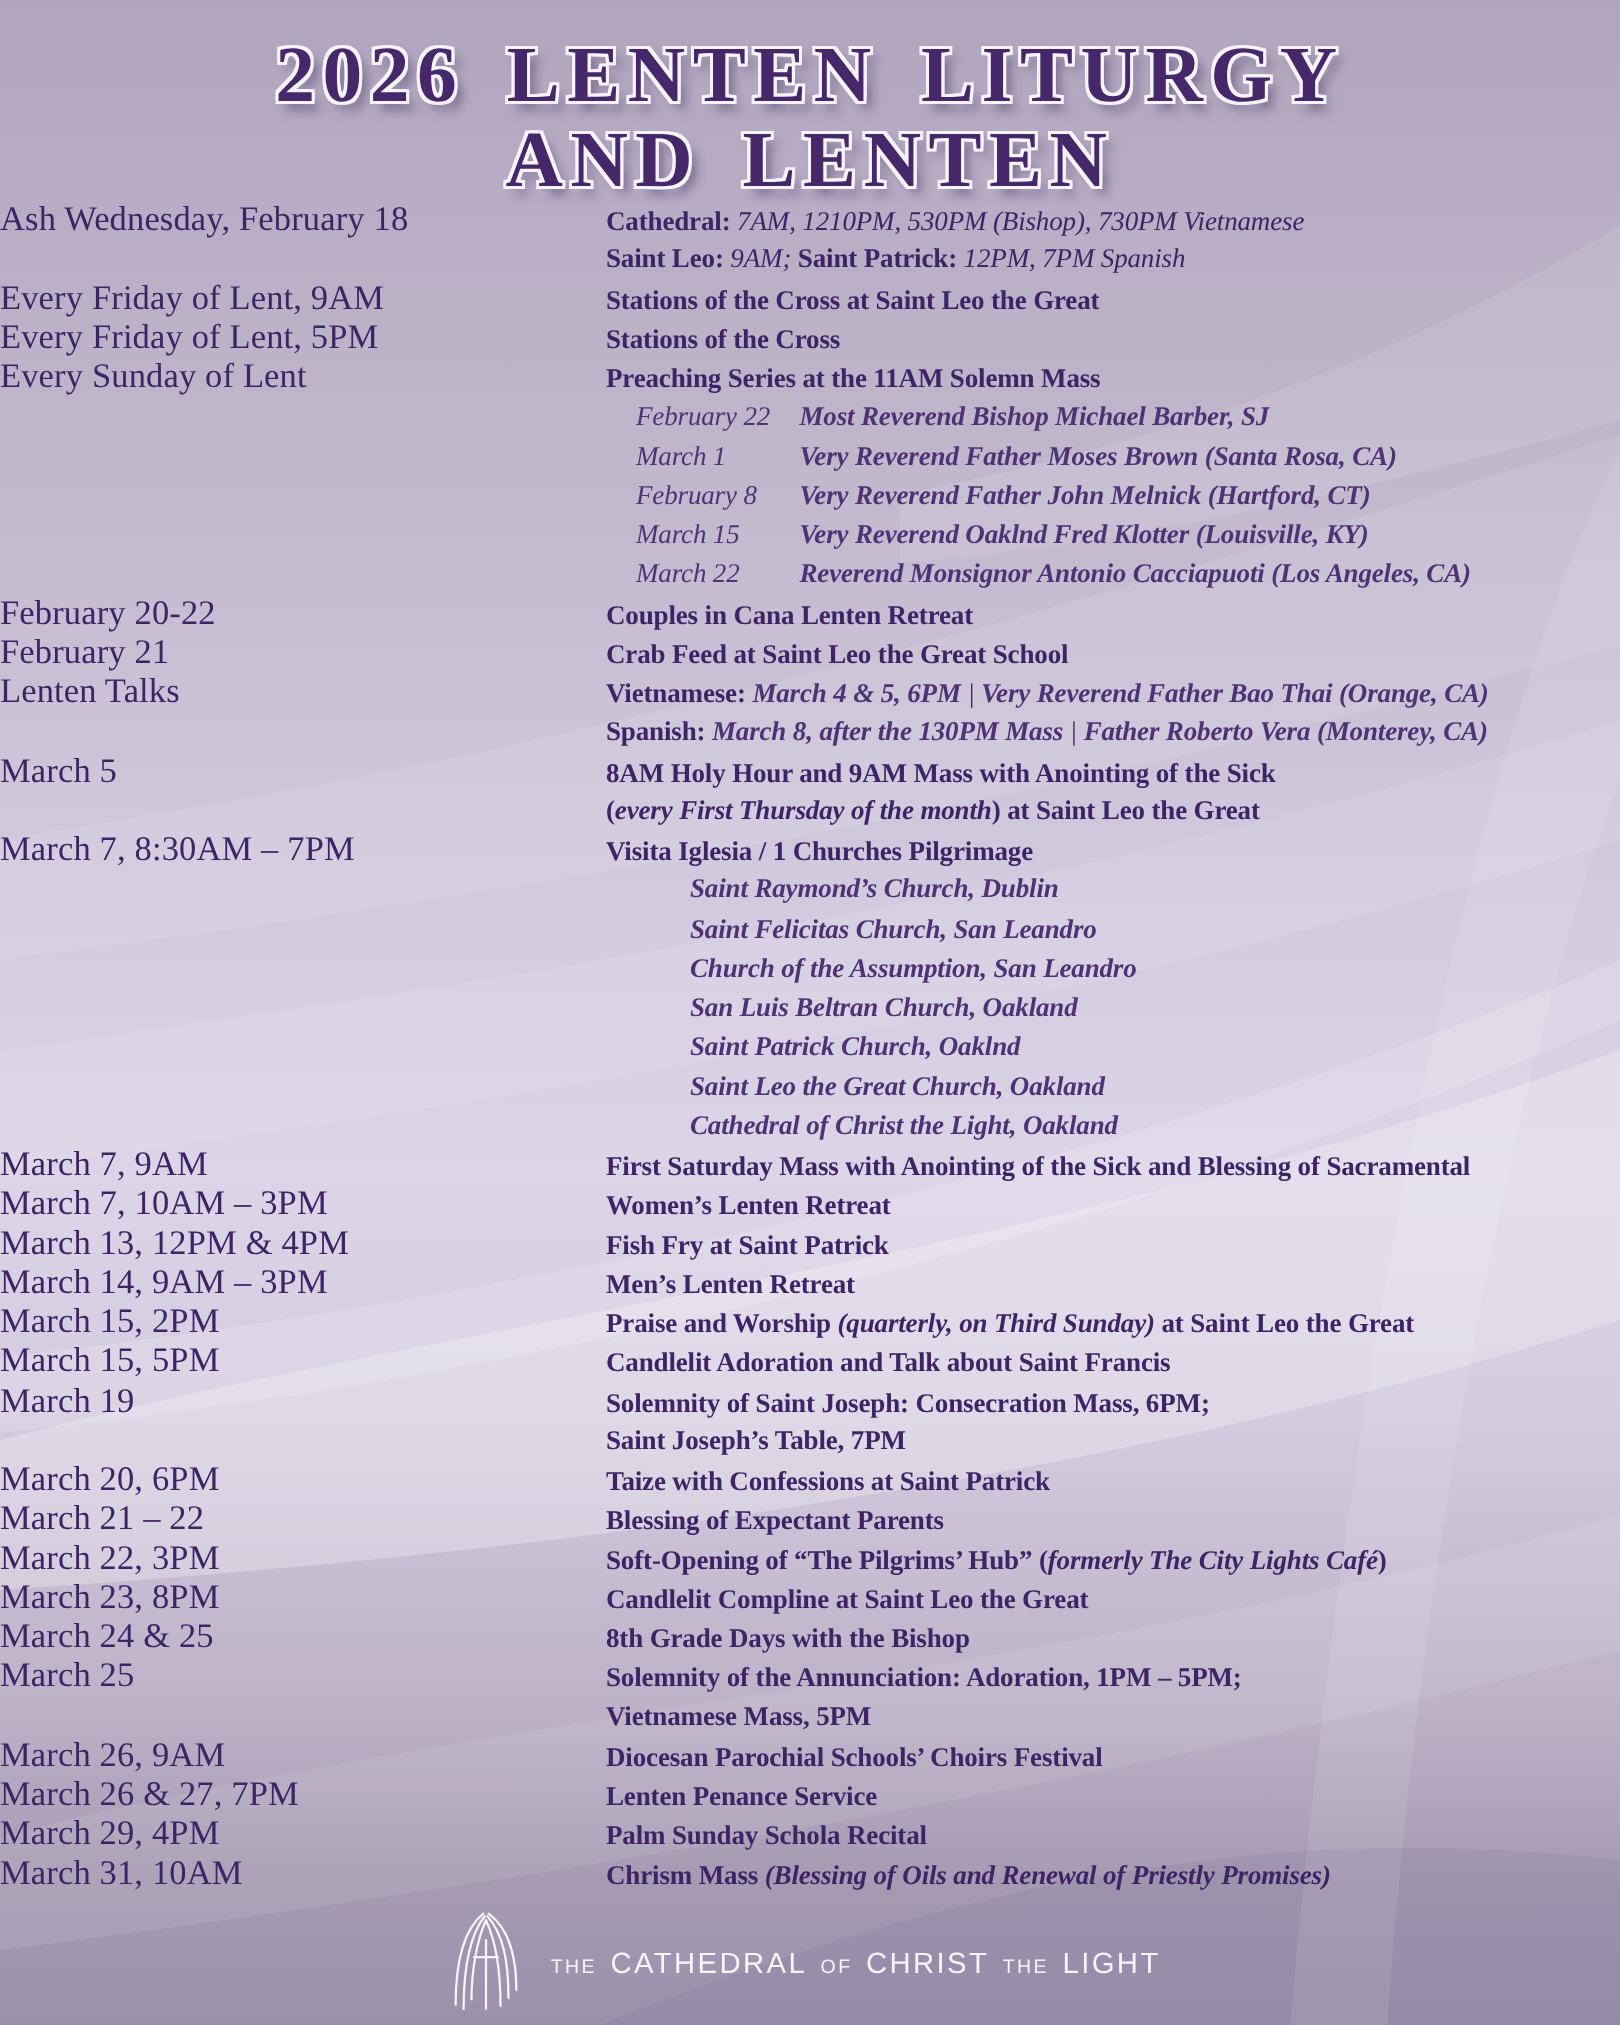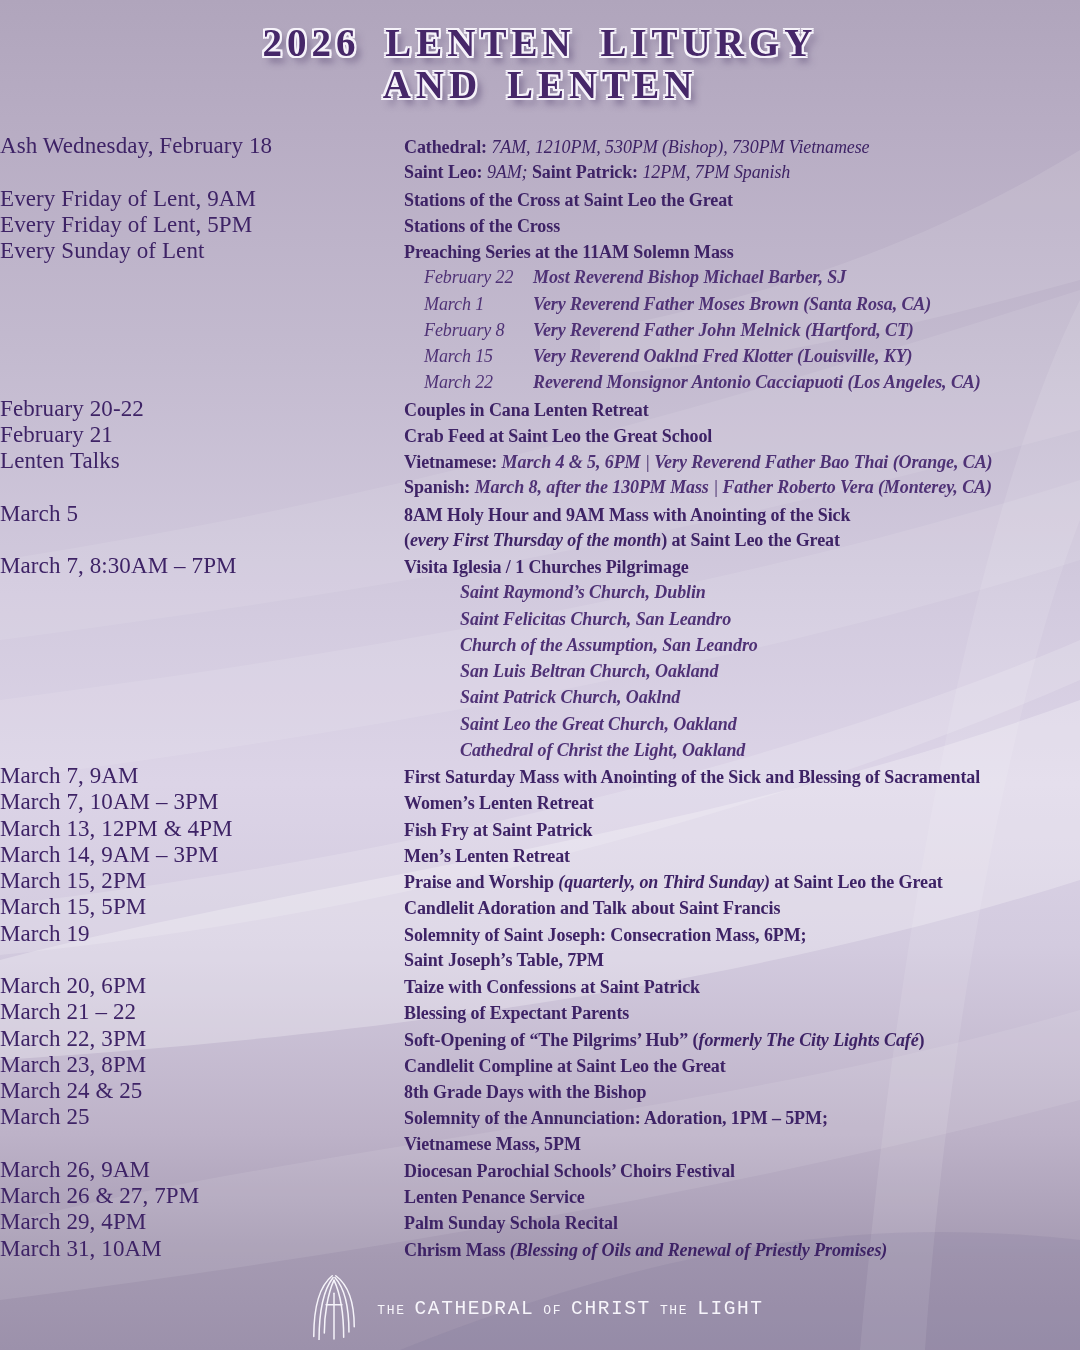--- a/index.html
+++ b/index.html
@@ -10,21 +10,21 @@
       #b0a5bc 0%, #b8adc4 10%, #c3bacf 26%, #d2cade 44%,
       #dcd4e7 58%, #d3cbdf 70%, #bdb2c8 84%, #a59ab2 93%, #9c91ab 100%);
   }
   .bg-waves{position:absolute; inset:0; width:100%; height:100%;}
   .title{
     position:absolute; top:22px; left:0; right:0; text-align:center;
     color:#462769; font-weight:bold; line-height:1.08;
     letter-spacing:5px; word-spacing:10px;
   }
   .title-line{
-    font-size:39px;
+    font-size:53px;
     text-shadow:
       -2px -2px 0 #f6f3fa, 2px -2px 0 #f6f3fa, -2px 2px 0 #f6f3fa, 2px 2px 0 #f6f3fa,
       -2px 0 0 #f6f3fa, 2px 0 0 #f6f3fa, 0 -2px 0 #f6f3fa, 0 2px 0 #f6f3fa,
       5px 6px 7px rgba(74,56,104,0.55);
   }
   .schedule{position:absolute; top:133px; left:0; right:0;}
   .row{display:flex; height:26.25px; line-height:26.25px; align-items:baseline;}
   .cell-date{
     flex:0 0 370px; width:370px; text-align:left;
     font-weight:normal; font-size:23px; color:#3e2366; letter-spacing:0.1px;
@@ -40,21 +40,21 @@
   .s-i{font-style:italic; font-weight:bold; color:#4f3276;}
   .s-bi{font-weight:bold; font-style:italic;}
   .subdate{display:inline-block; width:109px; margin-left:20px;
     font-style:italic; color:#4f3276;}
   .footer{
     position:absolute; left:0; right:0; top:1268px; height:82px;
     display:flex; align-items:center; justify-content:center;
   }
   .logo-icon{margin-right:16px; margin-top:-4px;}
   .footer-text{
-    font-family:Liberation Mono, monospace; color:rgba(252,251,255,0.95);
+    font-family:Liberation Sans, sans-serif; color:rgba(252,251,255,0.95);
     letter-spacing:1.6px; white-space:nowrap;
   }
   .footer-text .w{margin-right:9px;}
   .footer-text .sm{font-size:13px;}
   .footer-text .lg{font-size:19.5px;}
 </style>
 </head>
 <body>
 
 <div class="poster">

